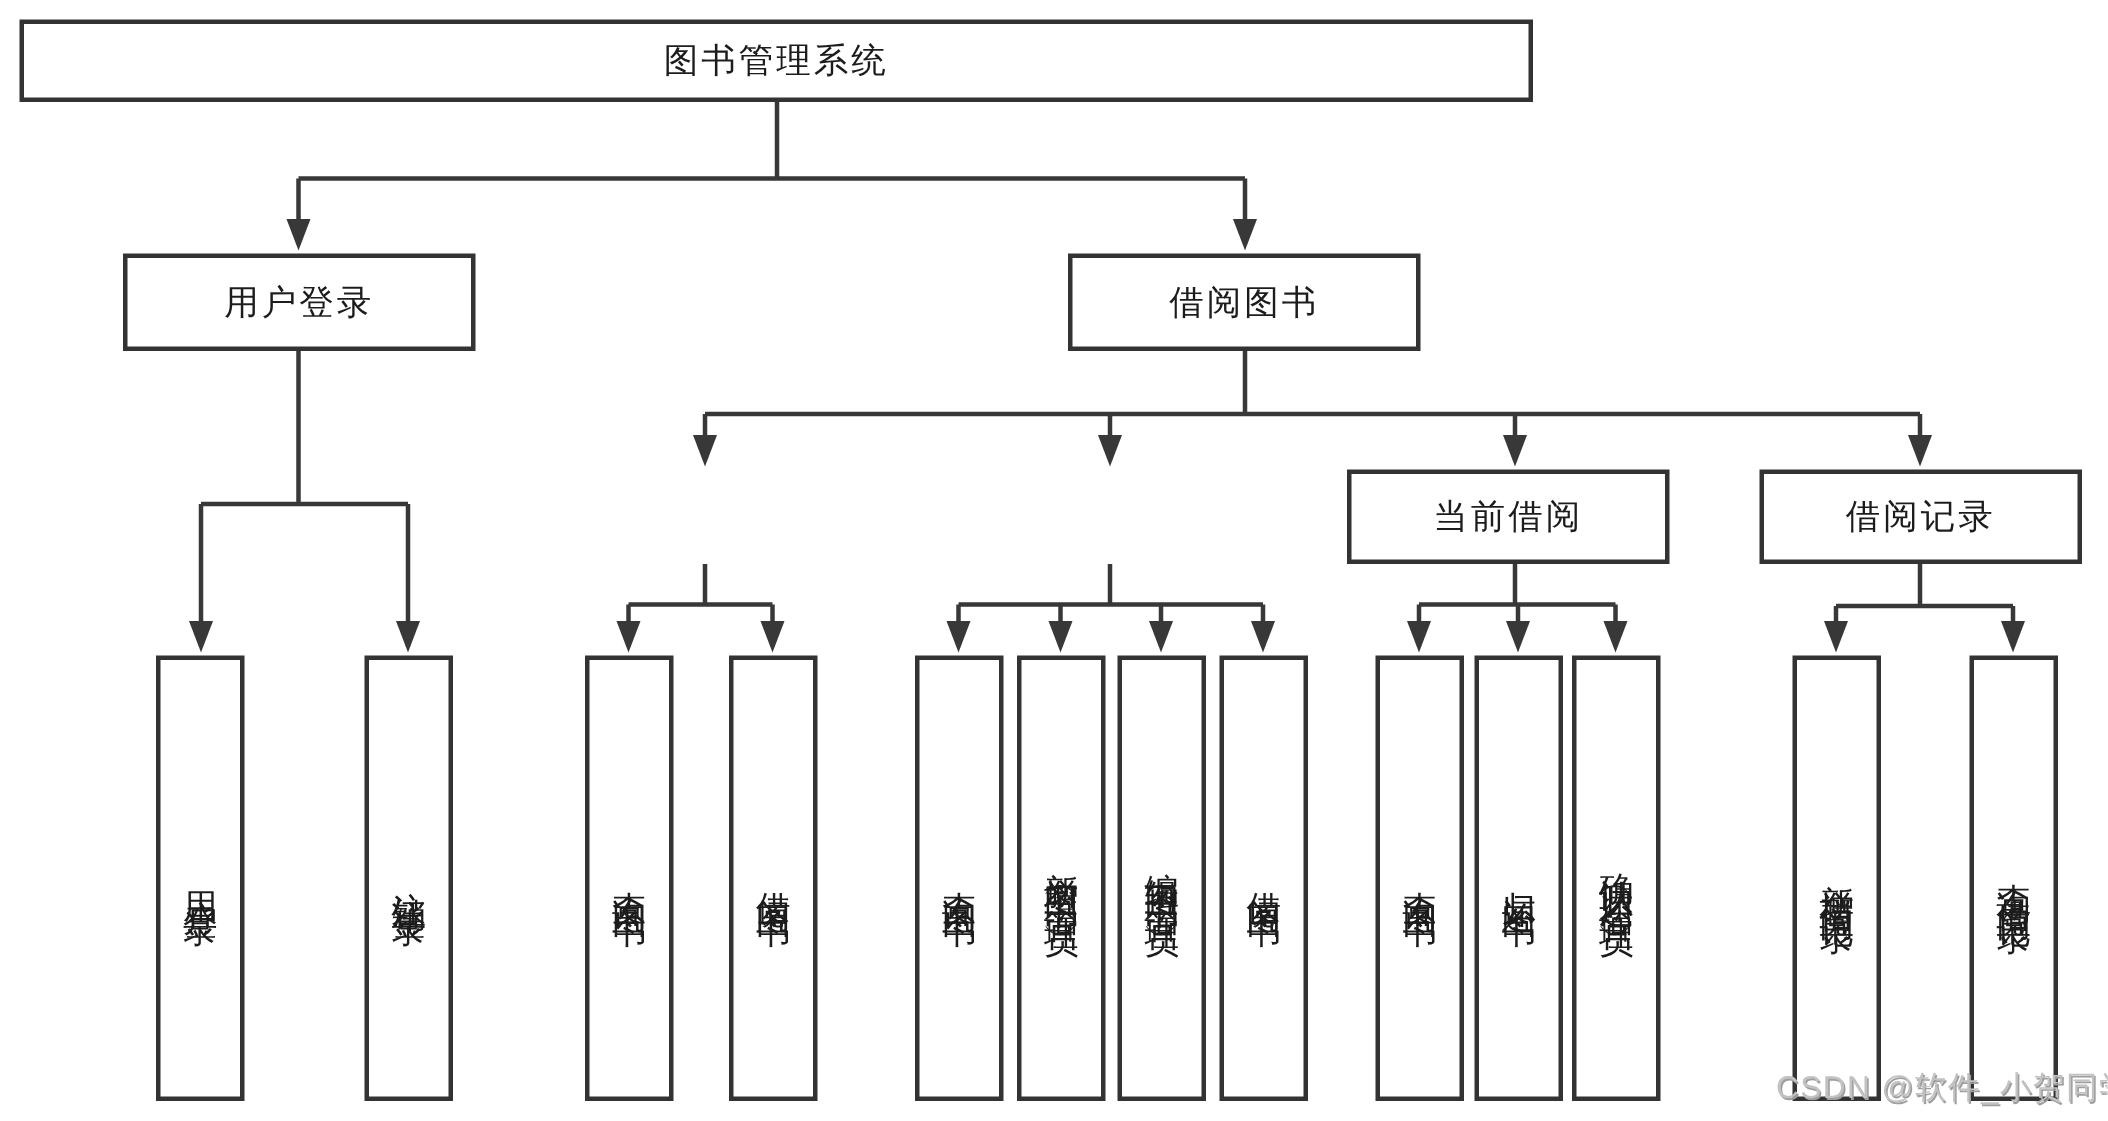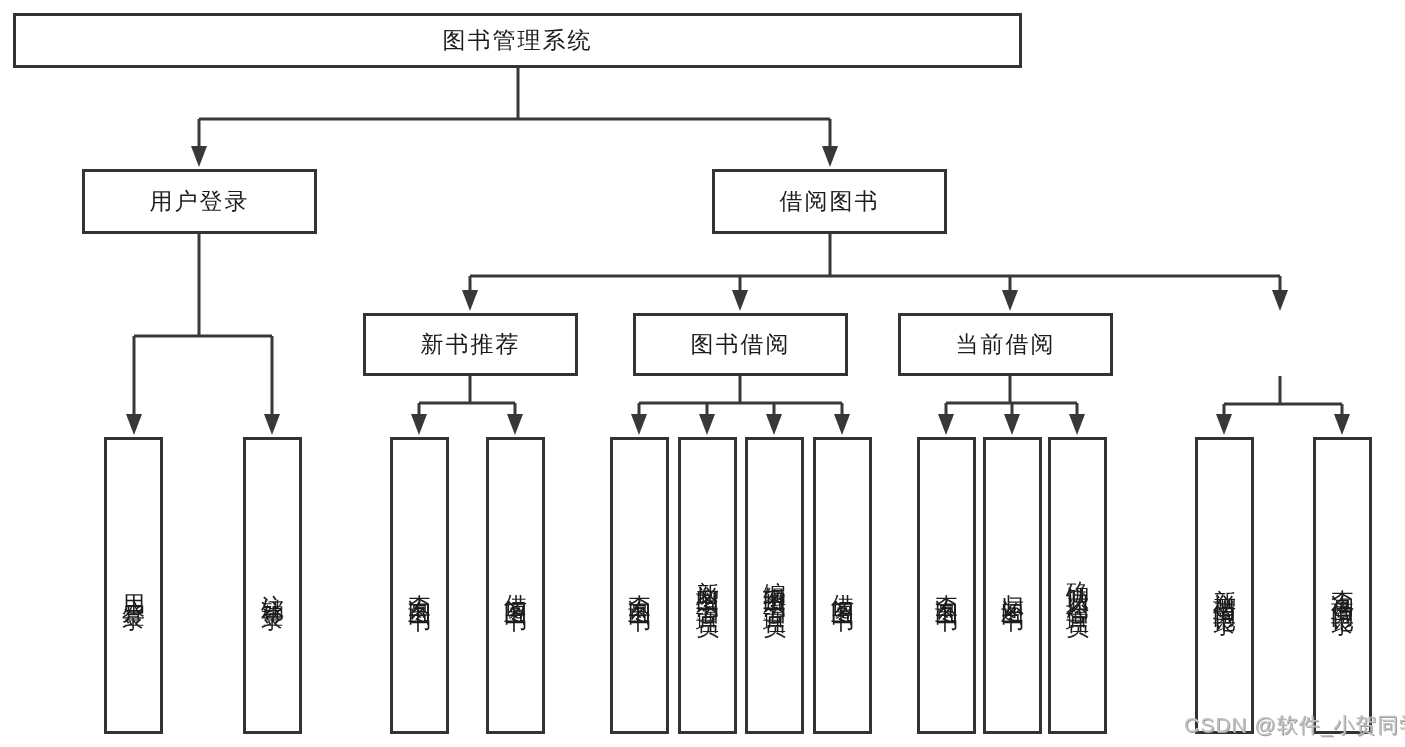--- a/index.html
+++ b/index.html
@@ -98,28 +98,25 @@
     <span class="lbl">图书管理系统</span>
   </div>
 
   <div class="node h-node lvl2" style="left:82px;">
     <span class="lbl">用户登录</span>
   </div>
   <div class="node h-node lvl2" style="left:712px;">
     <span class="lbl">借阅图书</span>
   </div>
 
-  <div class="node h-node lvl3" style="left:363px;">
-    <span class="lbl">新书推荐</span>
-  </div>
-  <div class="node h-node lvl3" style="left:633px;">
-    <span class="lbl">图书借阅</span>
-  </div>
   <div class="node h-node lvl3" style="left:898px;">
     <span class="lbl">当前借阅</span>
+  </div>
+  <div class="node h-node lvl3" style="left:1173px;">
+    <span class="lbl">借阅记录</span>
   </div>
 
   <div class="node leaf" style="left:104px;">
     <span class="lbl">用户登录</span>
   </div>
   <div class="node leaf" style="left:243px;">
     <span class="lbl">注销登录</span>
   </div>
 
   <div class="node leaf" style="left:390px;">

